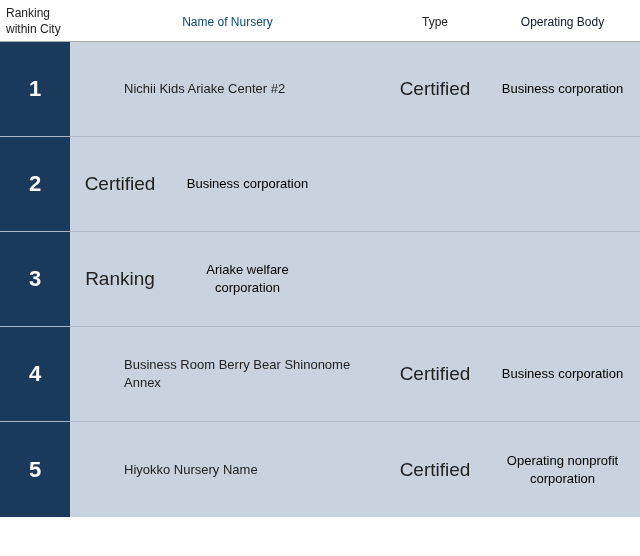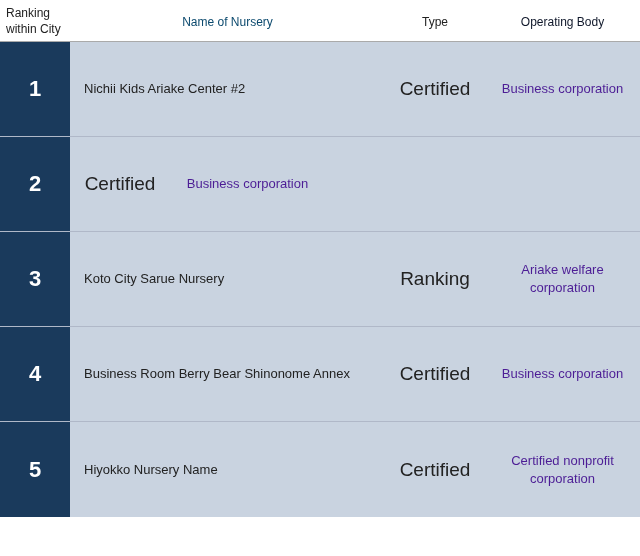--- a/index.html
+++ b/index.html
@@ -66,38 +66,39 @@
       align-self: stretch;
       background: #1a3a5c;
     }
     .rank-number {
       color: #fff;
       font-size: 22px;
       font-weight: bold;
     }
     .col-name {
       flex: 1;
-      padding: 12px 14px;
+      padding: 12px 26px;
       color: #222;
       font-size: 13px;
       line-height: 1.4;
+      margin-left: 28px;
     }
     .col-type {
       width: 100px;
       min-width: 100px;
       text-align: center;
       color: #222;
       font-size: 19px;
       padding: 8px 4px;
     }
     .col-body {
       width: 155px;
       min-width: 155px;
       text-align: center;
-      color: #4c1d95;
+      color: #000000;
       font-size: 13px;
       padding: 8px 8px;
       line-height: 1.4;
     }
   </style>
 </head>
 <body>
 
 <div class="table-container">
 
@@ -122,34 +123,33 @@
     <div class="col-rank">
       <span class="rank-number">2</span>
     </div>
     <div class="col-type">Certified</div>
     <div class="col-body">Business corporation</div>
   </div>
       <div class="data-row">
     <div class="col-rank">
       <span class="rank-number">3</span>
     </div>
-    <div class="col-name">Koto City Sarue Nursery</div>
     <div class="col-type">Ranking</div>
     <div class="col-body">Ariake welfare corporation</div>
   </div>
       <div class="data-row">
     <div class="col-rank">
       <span class="rank-number">4</span>
     </div>
     <div class="col-name">Business Room Berry Bear Shinonome Annex</div>
     <div class="col-type">Certified</div>
     <div class="col-body">Business corporation</div>
   </div>
       <div class="data-row">
     <div class="col-rank">
       <span class="rank-number">5</span>
     </div>
     <div class="col-name">Hiyokko Nursery Name</div>
     <div class="col-type">Certified</div>
-    <div class="col-body">Certified nonprofit corporation</div>
+    <div class="col-body">Operating nonprofit corporation</div>
   </div>
     </div>
 </div>
 
 </body></html>

